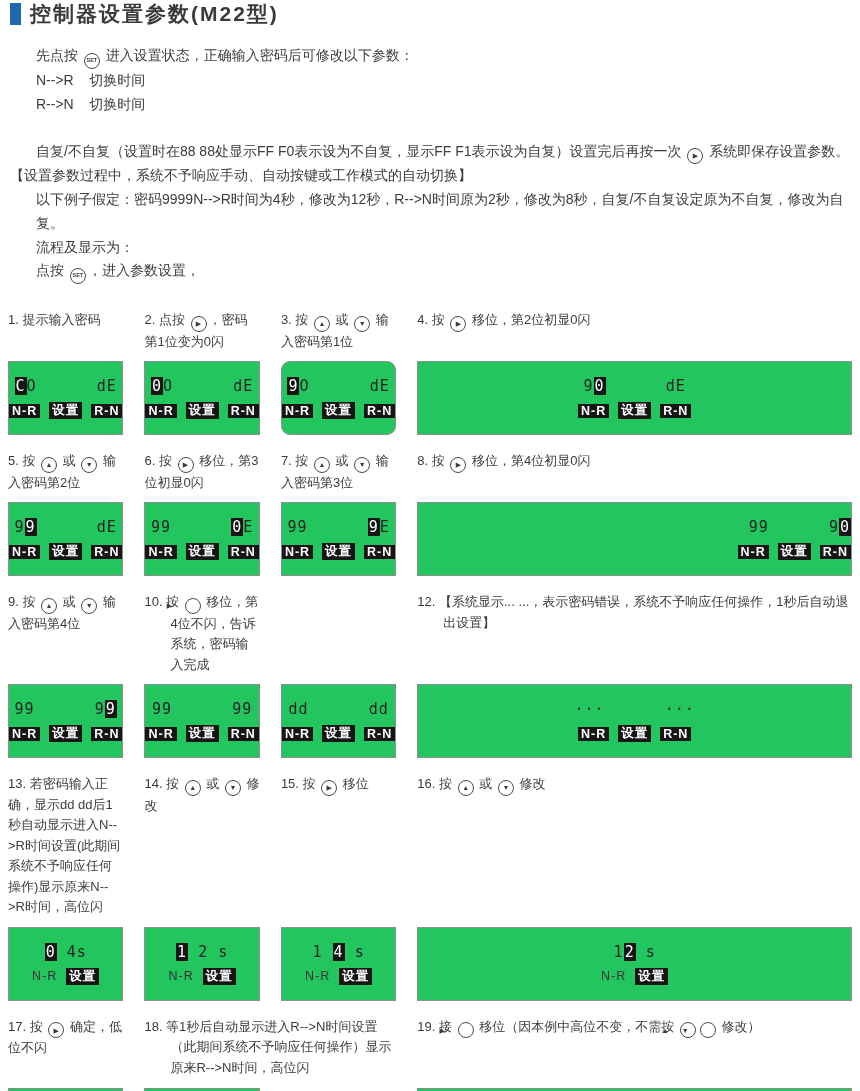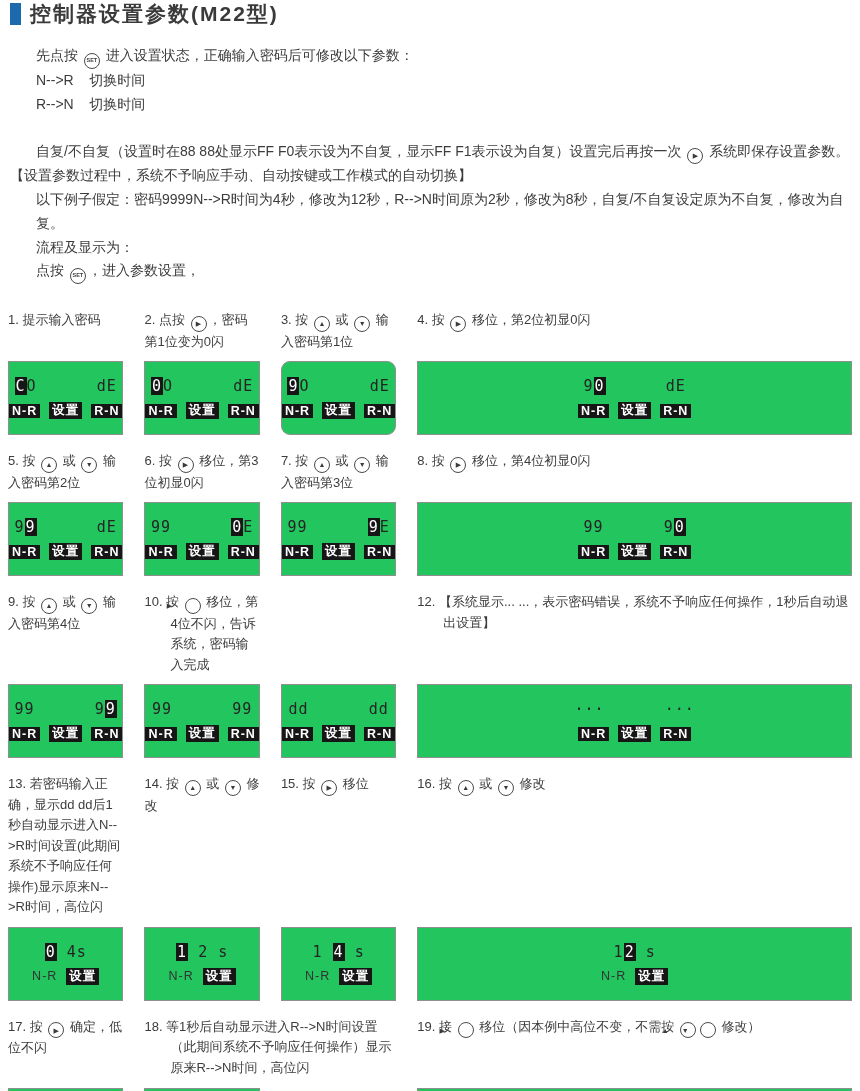--- a/index.html
+++ b/index.html
@@ -99,21 +99,21 @@
     <div class="lcd" style="grid-area: 4 / 2;">
       <div class="lcd-line"><span class="seg">99</span><span class="seg">      </span><span class="seg inv">0</span><span class="seg">E</span></div>
       <div class="badges"><span class="badge inv">N-R</span><span class="badge inv">设置</span><span class="badge inv">R-N</span></div>
     </div>
     <div class="step-label" style="grid-area: 3 / 3;">7. 按 <span class="ci">▲</span> 或 <span class="ci">▼</span> 输入密码第3位</div>
     <div class="lcd" style="grid-area: 4 / 3;">
       <div class="lcd-line"><span class="seg">99</span><span class="seg">      </span><span class="seg inv">9</span><span class="seg">E</span></div>
       <div class="badges"><span class="badge inv">N-R</span><span class="badge inv">设置</span><span class="badge inv">R-N</span></div>
     </div>
     <div class="step-label" style="grid-area: 3 / 4;">8. 按 <span class="ci">▶</span> 移位，第4位初显0闪</div>
-    <div class="lcd" style="grid-area: 4 / 4;">
+    <div class="lcd" style="grid-area: 4 / 4; align-items: flex-end;">
       <div class="lcd-line"><span class="seg">99</span><span class="seg">      </span><span class="seg">9</span><span class="seg inv">0</span></div>
       <div class="badges"><span class="badge inv">N-R</span><span class="badge inv">设置</span><span class="badge inv">R-N</span></div>
     </div>
     <div class="step-label" style="grid-area: 5 / 1;">9. 按 <span class="ci">▲</span> 或 <span class="ci">▼</span> 输入密码第4位</div>
     <div class="lcd" style="grid-area: 6 / 1;">
       <div class="lcd-line"><span class="seg">99</span><span class="seg">      </span><span class="seg">9</span><span class="seg inv">9</span></div>
       <div class="badges"><span class="badge inv">N-R</span><span class="badge inv">设置</span><span class="badge inv">R-N</span></div>
     </div>
     <div class="step-label hang" style="grid-area: 5 / 2;">10. 按 <span class="ci">▶</span> 移位，第4位不闪，告诉系统，密码输入完成</div>
     <div class="lcd" style="grid-area: 6 / 2;">

